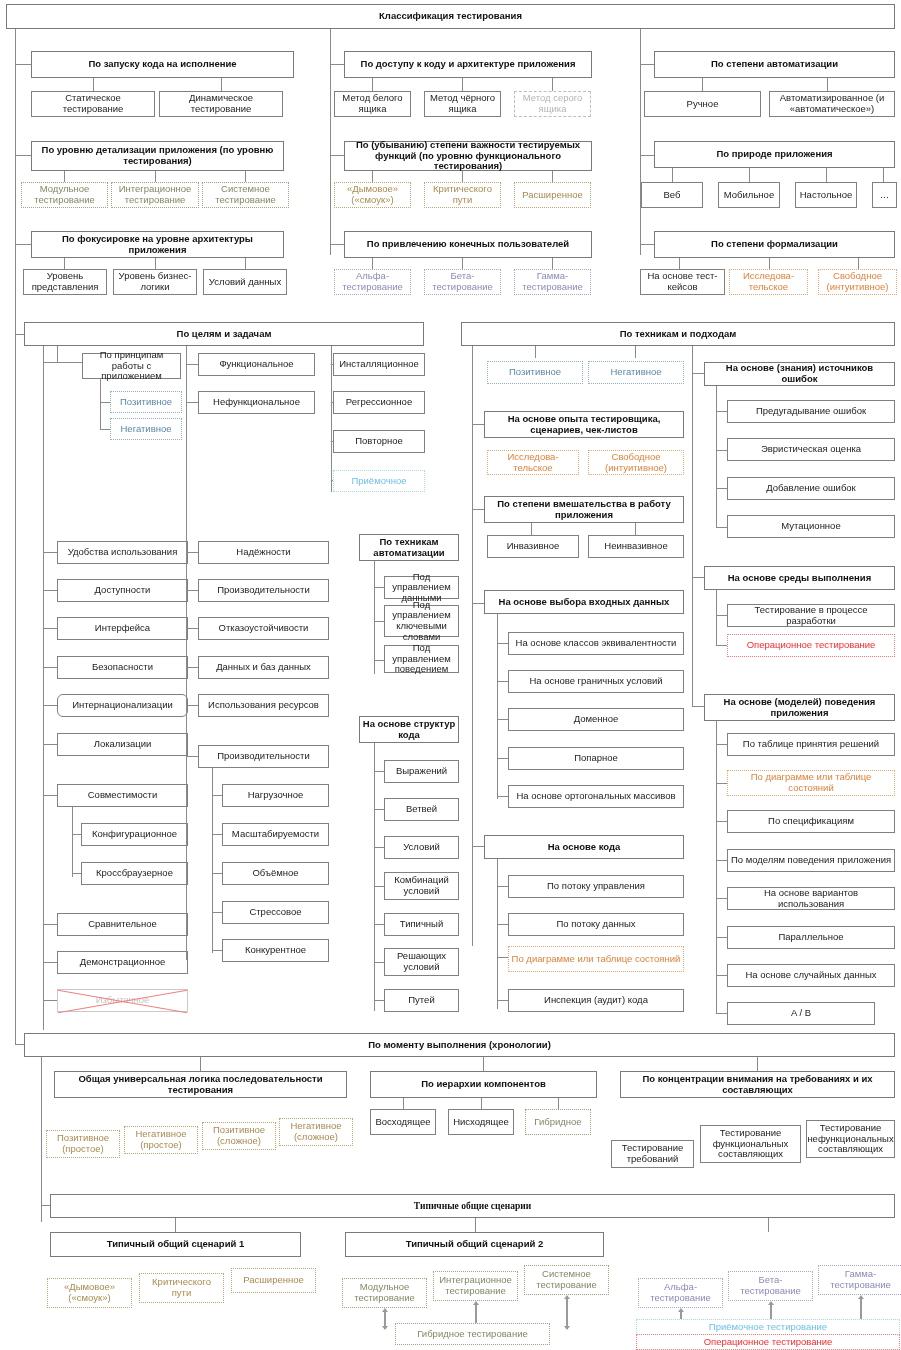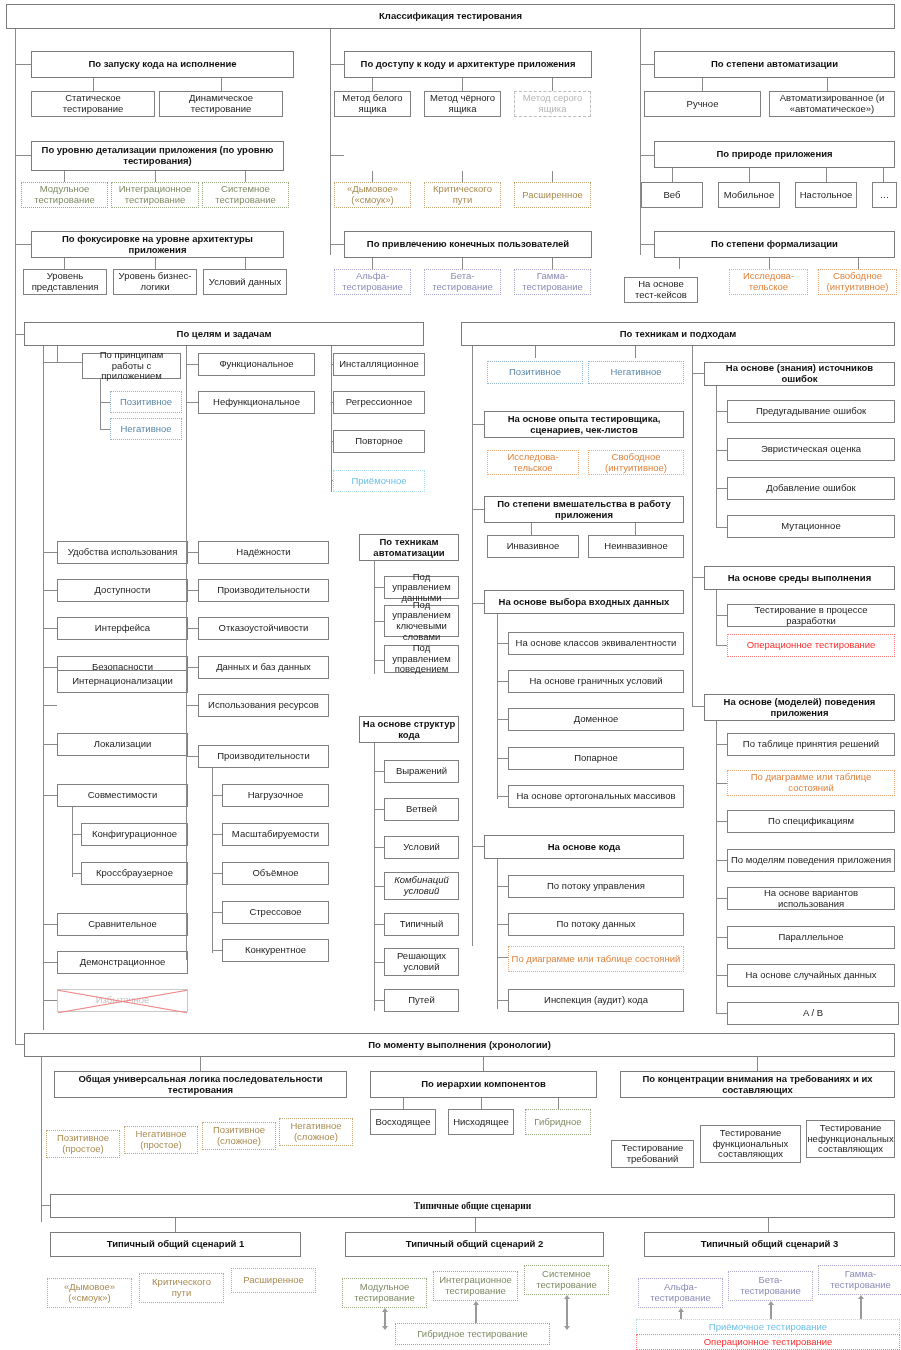--- a/index.html
+++ b/index.html
@@ -75,20 +75,21 @@
   <div class="ln lnh" style="left:330px;top:64px;width:14px;"></div>
   <div class="box hdr" style="left:344px;top:51px;width:248px;height:27px;">По доступу к коду и архитектуре приложения</div>
   <div class="ln lnv" style="left:372px;top:78px;height:13px;"></div>
   <div class="ln lnv" style="left:462px;top:78px;height:13px;"></div>
   <div class="ln lnv" style="left:552px;top:78px;height:13px;"></div>
   <div class="box solid" style="left:334px;top:91px;width:77px;height:26px;">Метод белого ящика</div>
   <div class="box solid" style="left:424px;top:91px;width:77px;height:26px;">Метод чёрного ящика</div>
   <div class="box dash c-gray" style="left:514px;top:91px;width:77px;height:26px;">Метод серого ящика</div>
 
   <div class="ln lnh" style="left:330px;top:155px;width:14px;"></div>
+  <div class="box hdr" style="left:344px;top:141px;width:248px;height:30px;">По (убыванию) степени важности тестируемых функций (по уровню функционального тестирования)</div>
   <div class="ln lnv" style="left:372px;top:171px;height:11px;"></div>
   <div class="ln lnv" style="left:462px;top:171px;height:11px;"></div>
   <div class="ln lnv" style="left:552px;top:171px;height:11px;"></div>
   <div class="box dot c-tan" style="left:334px;top:182px;width:77px;height:26px;">«Дымовое» («смоук»)</div>
   <div class="box dot c-tan" style="left:424px;top:182px;width:77px;height:26px;">Критического пути</div>
   <div class="box dot c-tan" style="left:514px;top:182px;width:77px;height:26px;">Расширенное</div>
 
   <div class="ln lnh" style="left:330px;top:244px;width:14px;"></div>
   <div class="box hdr" style="left:344px;top:231px;width:248px;height:27px;">По привлечению конечных пользователей</div>
   <div class="ln lnv" style="left:372px;top:258px;height:11px;"></div>
@@ -115,21 +116,21 @@
   <div class="box solid" style="left:641px;top:182px;width:62px;height:26px;">Веб</div>
   <div class="box solid" style="left:718px;top:182px;width:62px;height:26px;">Мобильное</div>
   <div class="box solid" style="left:795px;top:182px;width:62px;height:26px;">Настольное</div>
   <div class="box solid" style="left:872px;top:182px;width:25px;height:26px;">…</div>
 
   <div class="ln lnh" style="left:640px;top:244px;width:14px;"></div>
   <div class="box hdr" style="left:654px;top:231px;width:241px;height:27px;">По степени формализации</div>
   <div class="ln lnv" style="left:679px;top:258px;height:11px;"></div>
   <div class="ln lnv" style="left:769px;top:258px;height:11px;"></div>
   <div class="ln lnv" style="left:858px;top:258px;height:11px;"></div>
-  <div class="box solid" style="left:624px;top:269px;width:74px;height:26px;margin-top:8px;">На основе тест-кейсов</div>
+  <div class="box solid" style="left:640px;top:269px;width:85px;height:26px;">На основе тест-кейсов</div>
   <div class="box dot c-orange" style="left:729px;top:269px;width:79px;height:26px;">Исследова-тельское</div>
   <div class="box dot c-orange" style="left:818px;top:269px;width:79px;height:26px;">Свободное (интуитивное)</div>
 
   <div class="ln lnh" style="left:15px;top:334px;width:9px;"></div>
   <div class="box hdr" style="left:24px;top:322px;width:400px;height:24px;">По целям и задачам</div>
   <div class="ln lnv" style="left:43px;top:346px;height:684px;"></div>
   <div class="ln lnv" style="left:186px;top:346px;height:16px;"></div>
   <div class="ln lnv" style="left:186px;top:346px;height:16px;"></div>
 
   <div class="ln lnh" style="left:43px;top:362px;width:14px;"></div>
@@ -144,21 +145,21 @@
 
   <div class="ln lnh" style="left:43px;top:552px;width:14px;"></div>
   <div class="box solid" style="left:57px;top:541px;width:131px;height:23px;">Удобства использования</div>
   <div class="ln lnh" style="left:43px;top:590px;width:14px;"></div>
   <div class="box solid" style="left:57px;top:579px;width:131px;height:23px;">Доступности</div>
   <div class="ln lnh" style="left:43px;top:628px;width:14px;"></div>
   <div class="box solid" style="left:57px;top:617px;width:131px;height:23px;">Интерфейса</div>
   <div class="ln lnh" style="left:43px;top:667px;width:14px;"></div>
   <div class="box solid" style="left:57px;top:656px;width:131px;height:23px;">Безопасности</div>
   <div class="ln lnh" style="left:43px;top:705px;width:14px;"></div>
-  <div class="box solid" style="left:57px;top:670px;width:131px;height:23px;">Интернационализации</div>
+  <div class="box solid" style="left:57px;top:694px;width:131px;height:23px;border-radius:6px;">Интернационализации</div>
   <div class="ln lnh" style="left:43px;top:744px;width:14px;"></div>
   <div class="box solid" style="left:57px;top:733px;width:131px;height:23px;">Локализации</div>
   <div class="ln lnh" style="left:43px;top:795px;width:14px;"></div>
   <div class="box solid" style="left:57px;top:784px;width:131px;height:23px;">Совместимости</div>
   <div class="ln lnv" style="left:72px;top:807px;height:70px;"></div>
   <div class="ln lnh" style="left:72px;top:834px;width:9px;"></div>
   <div class="ln lnh" style="left:72px;top:873px;width:9px;"></div>
   <div class="box solid" style="left:81px;top:823px;width:107px;height:23px;">Конфигурационное</div>
   <div class="box solid" style="left:81px;top:862px;width:107px;height:23px;">Кроссбраузерное</div>
   <div class="ln lnh" style="left:43px;top:924px;width:14px;"></div>
@@ -228,21 +229,21 @@
   <div class="ln lnh" style="left:374px;top:771px;width:10px;"></div>
   <div class="ln lnh" style="left:374px;top:809px;width:10px;"></div>
   <div class="ln lnh" style="left:374px;top:847px;width:10px;"></div>
   <div class="ln lnh" style="left:374px;top:886px;width:10px;"></div>
   <div class="ln lnh" style="left:374px;top:924px;width:10px;"></div>
   <div class="ln lnh" style="left:374px;top:962px;width:10px;"></div>
   <div class="ln lnh" style="left:374px;top:1000px;width:10px;"></div>
   <div class="box solid" style="left:384px;top:760px;width:75px;height:23px;">Выражений</div>
   <div class="box solid" style="left:384px;top:798px;width:75px;height:23px;">Ветвей</div>
   <div class="box solid" style="left:384px;top:836px;width:75px;height:23px;">Условий</div>
-  <div class="box solid" style="left:384px;top:872px;width:75px;height:28px;font-style:italic;">Комбинаций условий</div>
+  <div class="box solid" style="left:384px;top:872px;width:75px;height:28px;">Комбинаций условий</div>
   <div class="box solid" style="left:384px;top:913px;width:75px;height:23px;">Типичный</div>
   <div class="box solid" style="left:384px;top:948px;width:75px;height:28px;">Решающих условий</div>
   <div class="box solid" style="left:384px;top:989px;width:75px;height:23px;">Путей</div>
 
   <div class="box hdr" style="left:461px;top:322px;width:434px;height:24px;">По техникам и подходам</div>
   <div class="ln lnv" style="left:472px;top:346px;height:600px;"></div>
   <div class="ln lnv" style="left:535px;top:346px;height:12px;"></div>
   <div class="ln lnv" style="left:635px;top:346px;height:12px;"></div>
   <div class="box dot c-steel" style="left:487px;top:361px;width:96px;height:23px;">Позитивное</div>
   <div class="box dot c-steel" style="left:588px;top:361px;width:96px;height:23px;">Негативное</div>
@@ -317,21 +318,21 @@
   <div class="ln lnh" style="left:716px;top:937px;width:11px;"></div>
   <div class="ln lnh" style="left:716px;top:975px;width:11px;"></div>
   <div class="ln lnh" style="left:716px;top:1013px;width:11px;"></div>
   <div class="box solid" style="left:727px;top:733px;width:168px;height:23px;">По таблице принятия решений</div>
   <div class="box dot c-orange" style="left:727px;top:770px;width:168px;height:26px;">По диаграмме или таблице состояний</div>
   <div class="box solid" style="left:727px;top:810px;width:168px;height:23px;">По спецификациям</div>
   <div class="box solid" style="left:727px;top:849px;width:168px;height:23px;">По моделям поведения приложения</div>
   <div class="box solid" style="left:727px;top:887px;width:168px;height:23px;">На основе вариантов использования</div>
   <div class="box solid" style="left:727px;top:926px;width:168px;height:23px;">Параллельное</div>
   <div class="box solid" style="left:727px;top:964px;width:168px;height:23px;">На основе случайных данных</div>
-  <div class="box solid" style="left:727px;top:1002px;width:172px;height:23px;">A / B</div>
+  <div class="box solid" style="left:727px;top:1002px;width:148px;height:23px;">A / B</div>
 
   <div class="ln lnh" style="left:15px;top:1044px;width:9px;"></div>
   <div class="box hdr" style="left:24px;top:1033px;width:871px;height:24px;">По моменту выполнения (хронологии)</div>
   <div class="ln lnv" style="left:41px;top:1057px;height:165px;"></div>
   <div class="ln lnv" style="left:200px;top:1057px;height:14px;"></div>
   <div class="ln lnv" style="left:483px;top:1057px;height:14px;"></div>
   <div class="ln lnv" style="left:757px;top:1057px;height:14px;"></div>
 
   <div class="box hdr" style="left:54px;top:1071px;width:293px;height:27px;">Общая универсальная логика последовательности тестирования</div>
   <div class="box dot c-tan" style="left:46px;top:1130px;width:74px;height:28px;">Позитивное (простое)</div>
@@ -365,21 +366,20 @@
 
   <div class="box hdr" style="left:345px;top:1232px;width:259px;height:25px;">Типичный общий сценарий 2</div>
   <div class="box dot c-olive" style="left:342px;top:1278px;width:85px;height:30px;">Модульное тестирование</div>
   <div class="box dot c-olive" style="left:433px;top:1271px;width:85px;height:30px;">Интеграционное тестирование</div>
   <div class="box dot c-olive" style="left:524px;top:1265px;width:85px;height:30px;">Системное тестирование</div>
   <div class="arrow" style="left:384px;top:1312px;height:14px;"></div>
   <div class="arrow" style="left:475px;top:1305px;height:21px;"></div>
   <div class="arrow" style="left:566px;top:1299px;height:27px;"></div>
   <div class="box dot c-olive" style="left:395px;top:1323px;width:155px;height:22px;">Гибридное тестирование</div>
 
-  <div class="box hdr" style="left:644px;top:1232px;width:251px;height:25px;">Типичный общий сценарий 3</div>
   <div class="box dot c-periwinkle" style="left:638px;top:1278px;width:85px;height:30px;">Альфа-тестирование</div>
   <div class="box dot c-periwinkle" style="left:728px;top:1271px;width:85px;height:30px;">Бета-тестирование</div>
   <div class="box dot c-periwinkle" style="left:818px;top:1265px;width:85px;height:30px;">Гамма-тестирование</div>
   <div class="arrow" style="left:680px;top:1312px;height:10px;"></div>
   <div class="arrow" style="left:770px;top:1305px;height:17px;"></div>
   <div class="arrow" style="left:860px;top:1299px;height:23px;"></div>
   <div class="box dot c-cyan" style="left:636px;top:1319px;width:264px;height:16px;">Приёмочное тестирование</div>
   <div class="box dot c-red" style="left:636px;top:1334px;width:264px;height:16px;">Операционное тестирование</div>
 
 </div>

